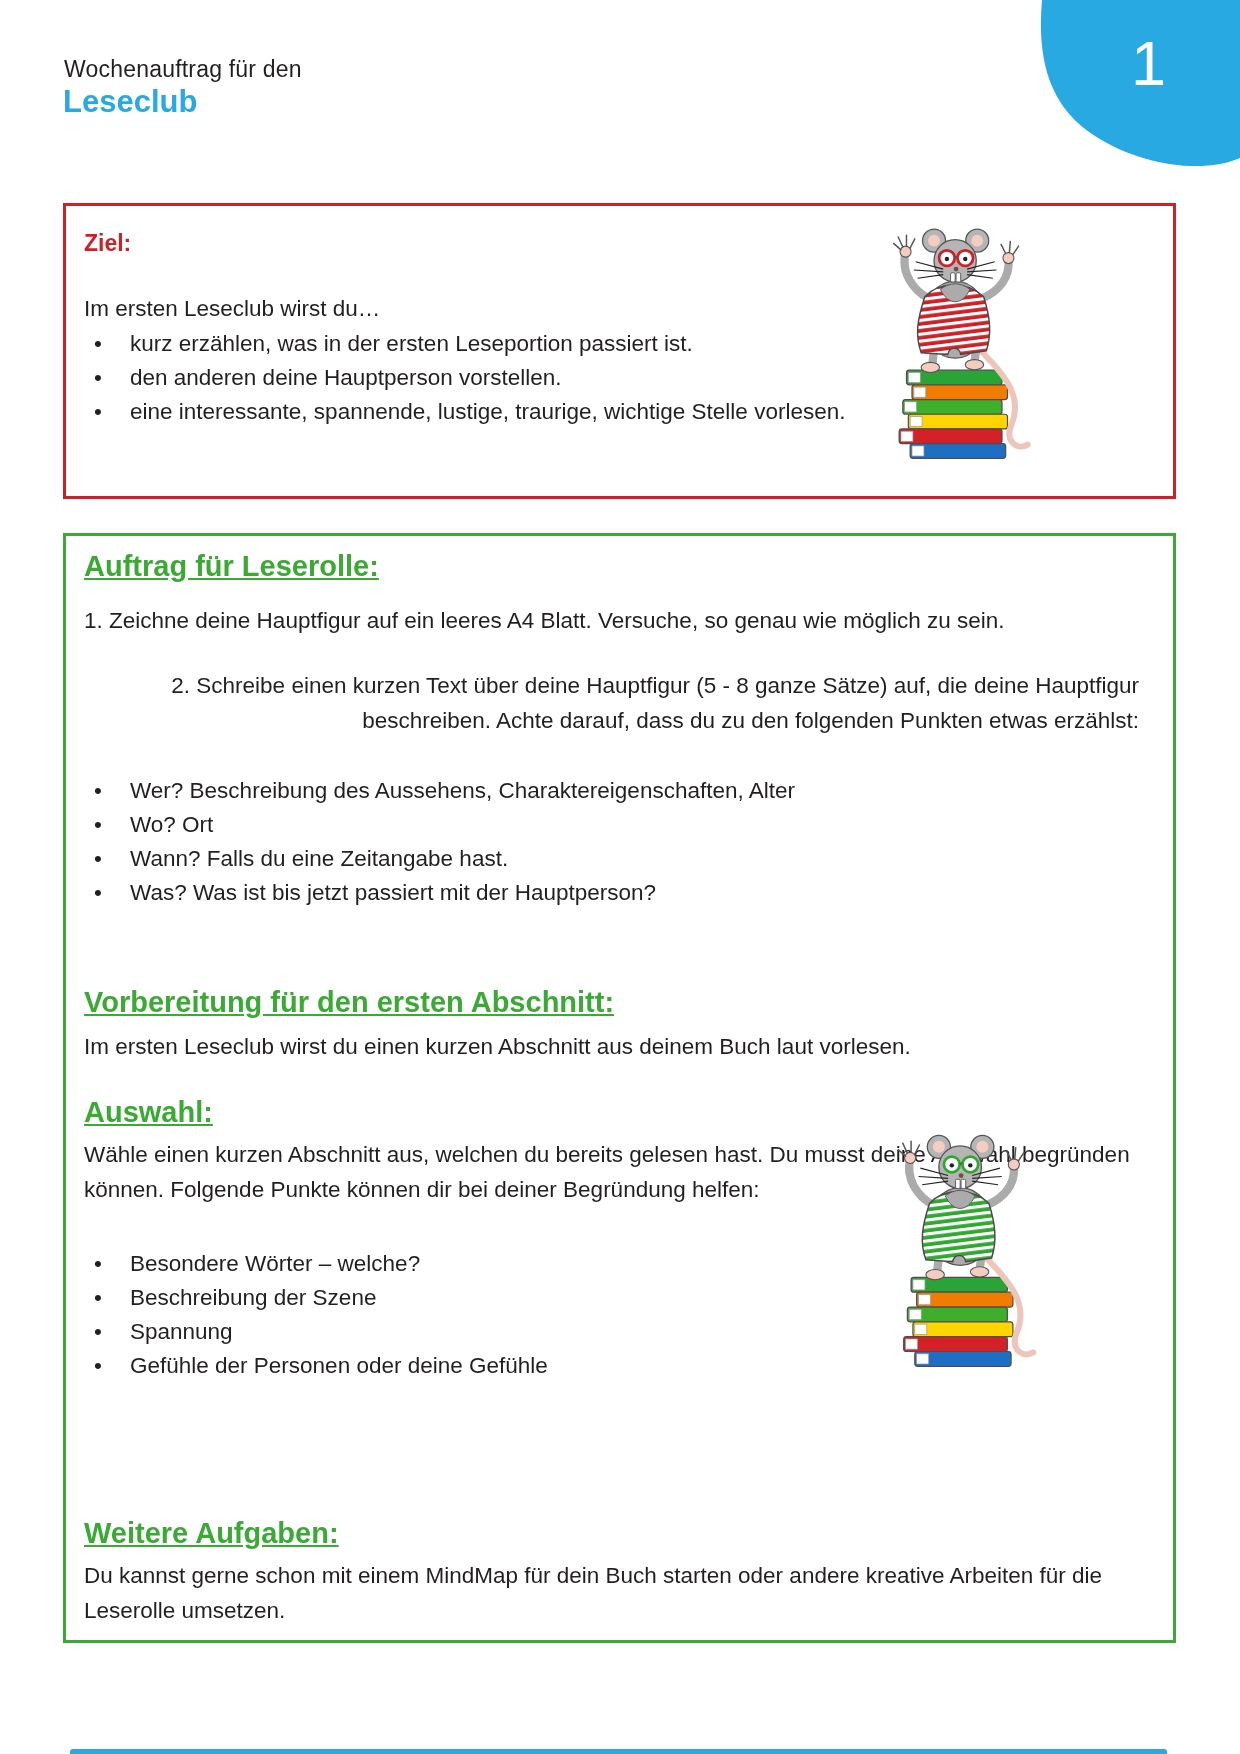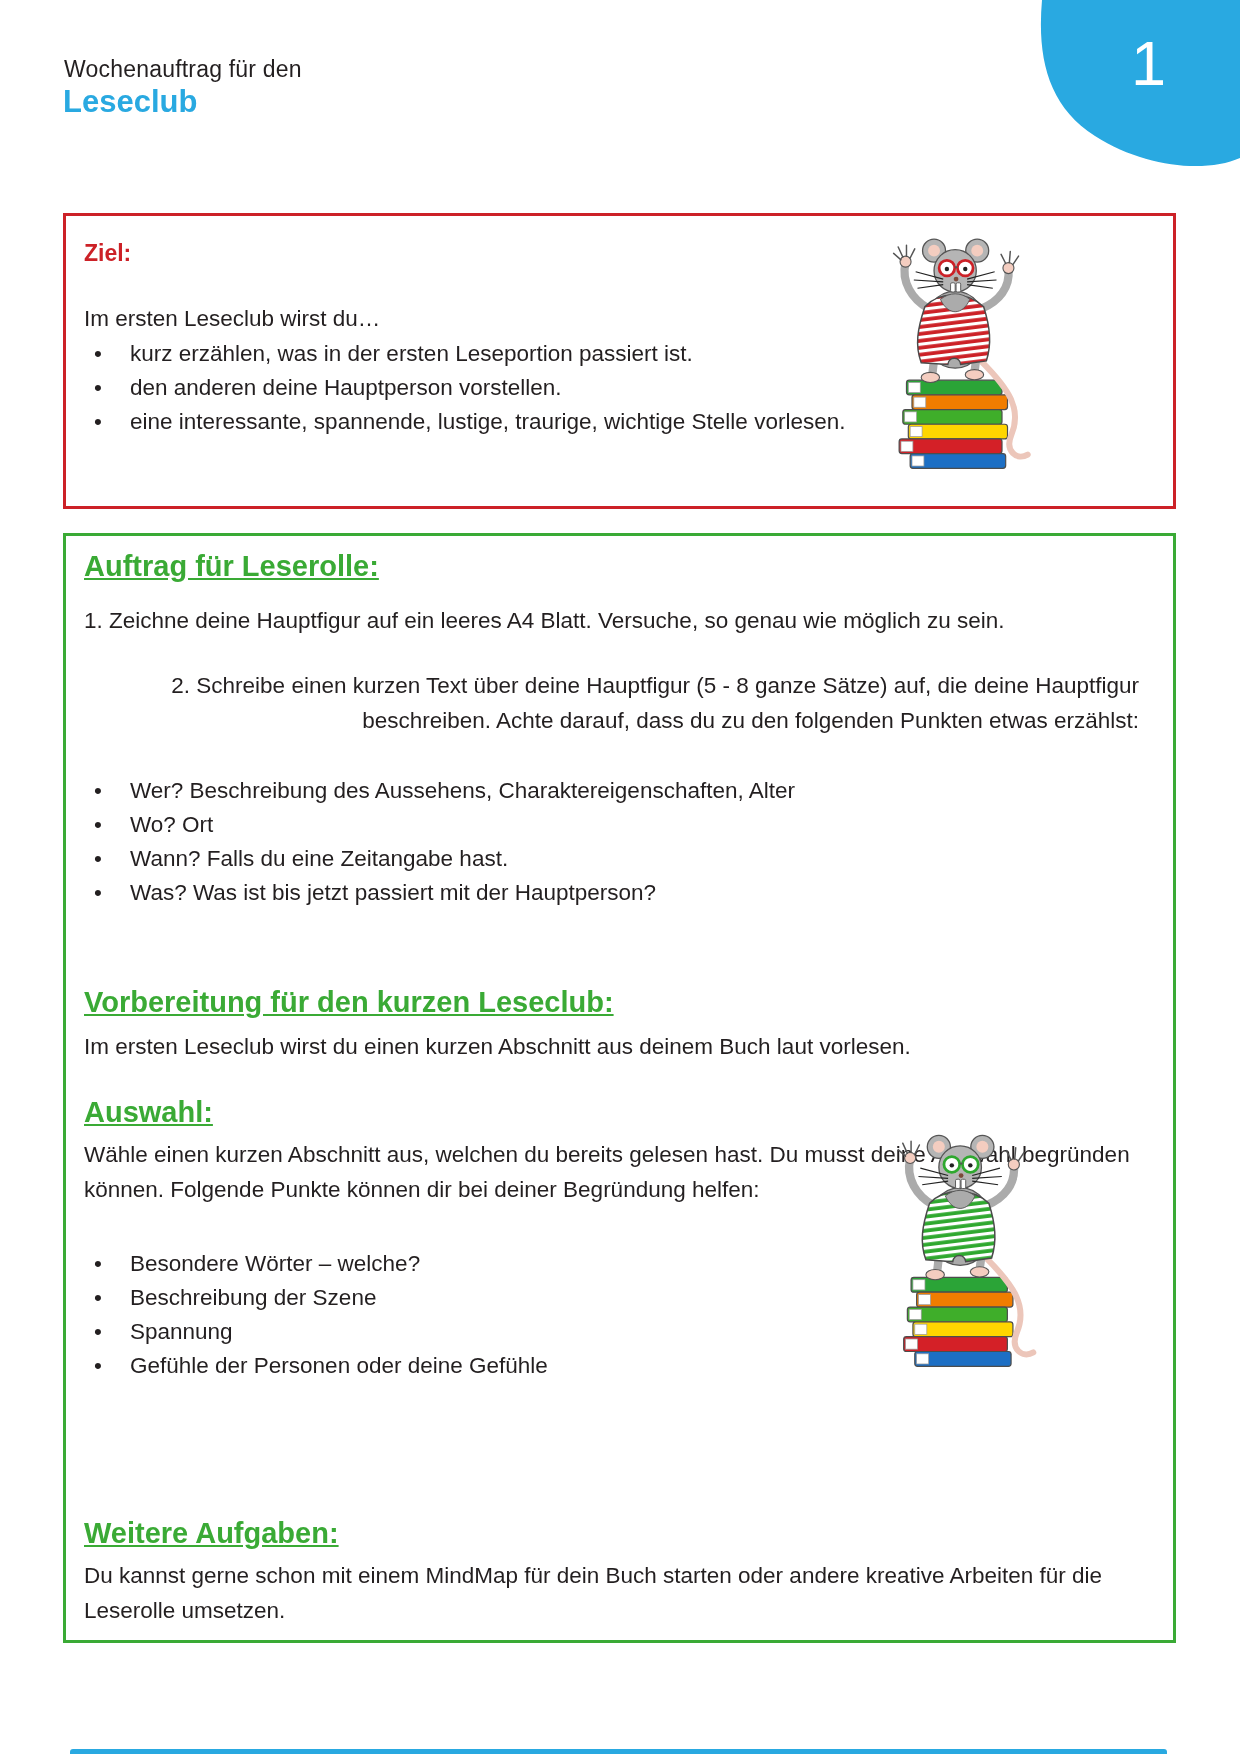--- a/index.html
+++ b/index.html
@@ -9,21 +9,21 @@
     font-family:"Liberation Sans","DejaVu Sans",sans-serif;
     color:var(--text,#231f20); overflow:hidden;
   }
   
   .kicker { position:absolute; left:64px; top:56px; font-size:23px; letter-spacing:.2px; }
   .doc-title { position:absolute; left:63px; top:84px; font-size:31px; font-weight:bold; color:var(--accent-blue); }
   .corner-blob { position:absolute; top:0; right:0; width:200px; height:178px; }
   .corner-number { position:absolute; top:32px; right:74px; font-size:63px; line-height:1; color:#ffffff; z-index:2; }
   
   .box { position:absolute; left:63px; width:1113px; padding:20px 24px 20px 18px; background:#fff; }
-  .box-red { top:213px; height:296px; border:3px solid var(--goal-red); }
+  .box-red { top:203px; height:296px; border:3px solid var(--goal-red); }
   .box-green { top:533px; height:1110px; border:3px solid var(--task-green); padding-top:14px; }
   .h-red { font-size:23px; font-weight:bold; color:var(--goal-red); margin-top:4px; }
   .h-green { font-size:29px; font-weight:bold; color:var(--task-green);text-decoration:underline; }
   .para { font-size:22.5px; line-height:35px; max-width:1055px; }
   ul.blist { list-style:none; }
   ul.blist li { display:flex; font-size:22.5px; line-height:34px; max-width:1055px; }
   ul.blist li::before { content:"\2022"; flex:0 0 36px; padding-left:10px; }
   
   .goal-intro { margin-top:34px; }
   .goal-list { margin-top:1px; }
@@ -133,21 +133,21 @@
       <li>
           <span>Wo? Ort</span>
         </li>
       <li>
           <span>Wann? Falls du eine Zeitangabe hast.</span>
         </li>
       <li>
           <span>Was? Was ist bis jetzt passiert mit der Hauptperson?</span>
         </li>
     </ul>
-    <div class="h-green prep-h">Vorbereitung für den kurzen Leseclub:</div>
+    <div class="h-green prep-h">Vorbereitung für den ersten Abschnitt:</div>
     <p class="para prep-t">Im ersten Leseclub wirst du einen kurzen Abschnitt aus deinem Buch laut vorlesen.</p>
     <div class="h-green sel-h">Auswahl:</div>
     <p class="para sel-t">Wähle einen kurzen Abschnitt aus, welchen du bereits gelesen hast. Du musst deine Auswahl begründen können. Folgende Punkte können dir bei deiner Begründung helfen:</p>
     <ul class="blist sel-list">
       <li>
           <span>Besondere Wörter – welche?</span>
         </li>
       <li>
           <span>Beschreibung der Szene</span>
         </li>

